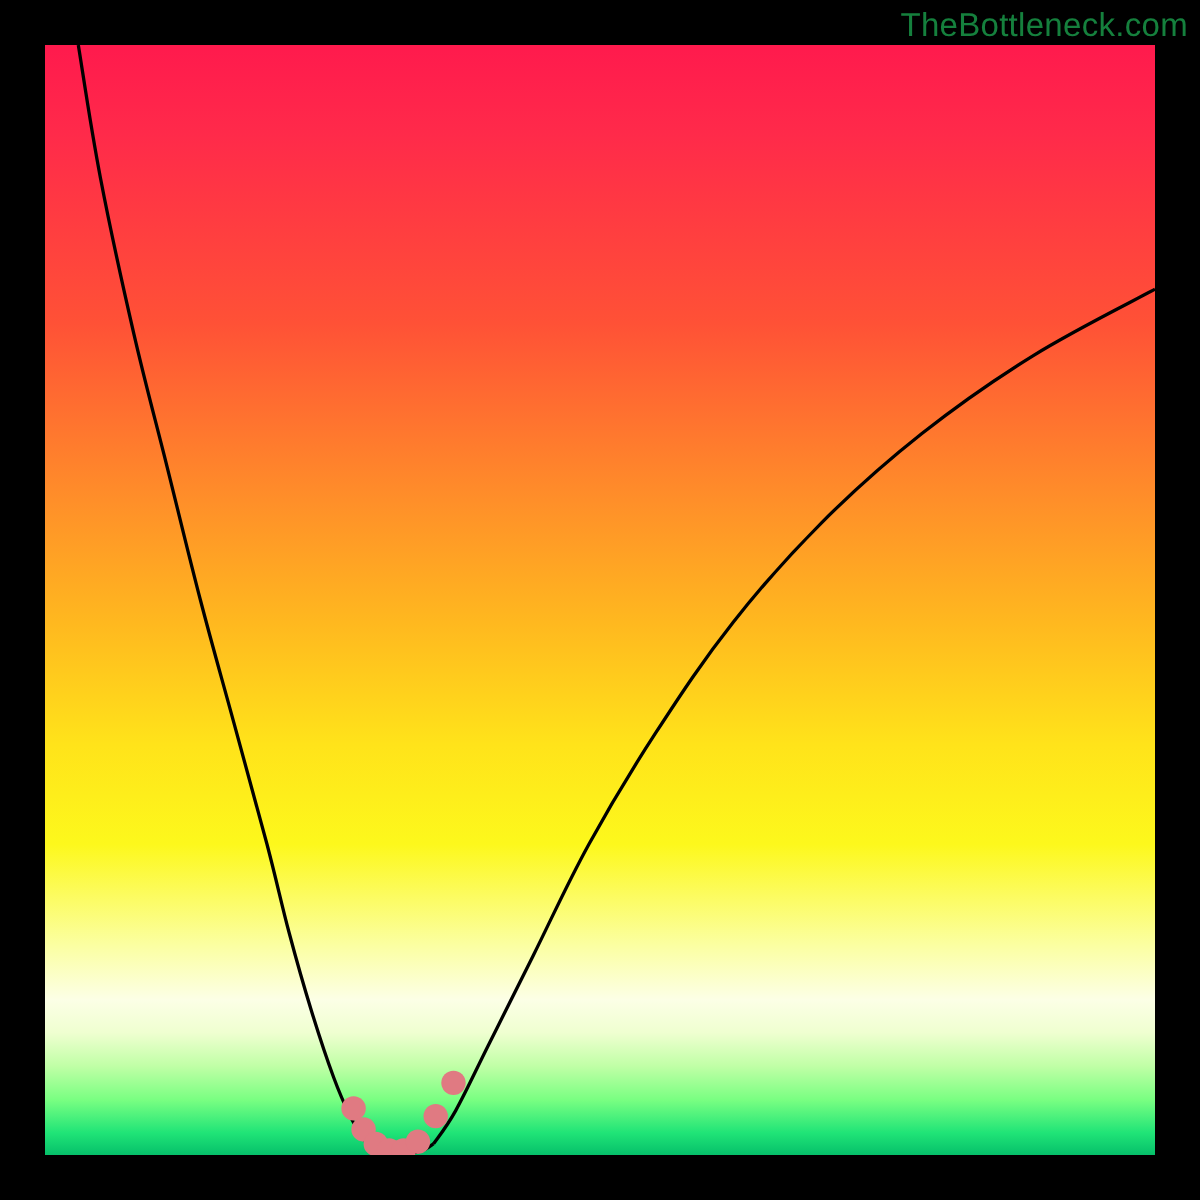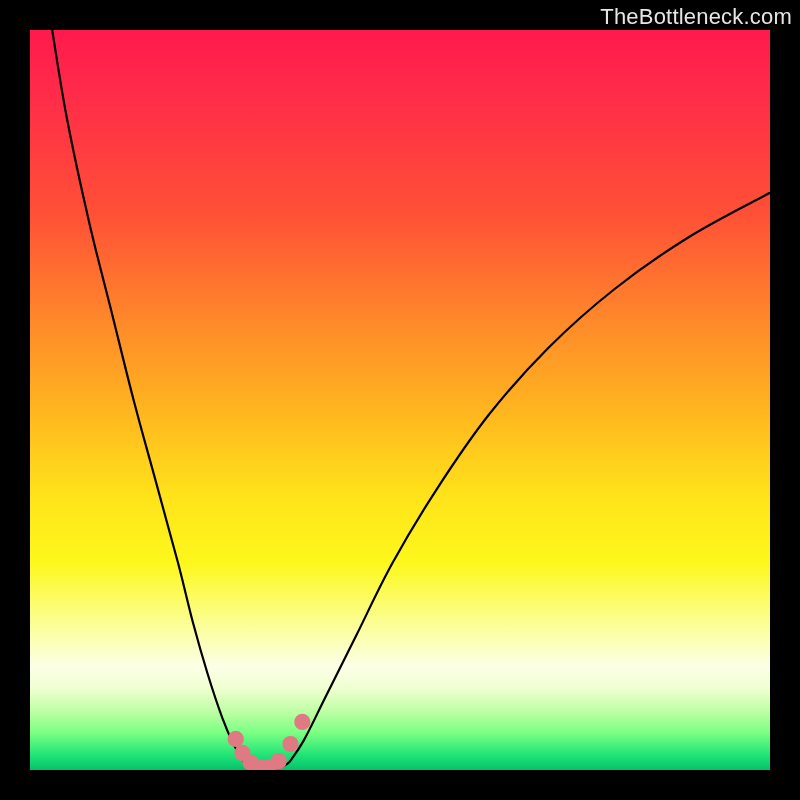--- a/index.html
+++ b/index.html
@@ -40,21 +40,21 @@
       #c0ffa6 92%,
       #7aff82 95%,
       #20e477 98%,
       #06c06a 100%
     );
   }
   .watermark {
     position: absolute;
     top: 4px;
     right: 8px;
-    color: #e5e5e5;
+    color: #15803d;
     font-size: 22px;
     letter-spacing: 0.2px;
     font-weight: 400;
   }
   svg.curve {
     position: absolute;
     top: 0;
     left: 0;
     width: 740px;
     height: 740px;

